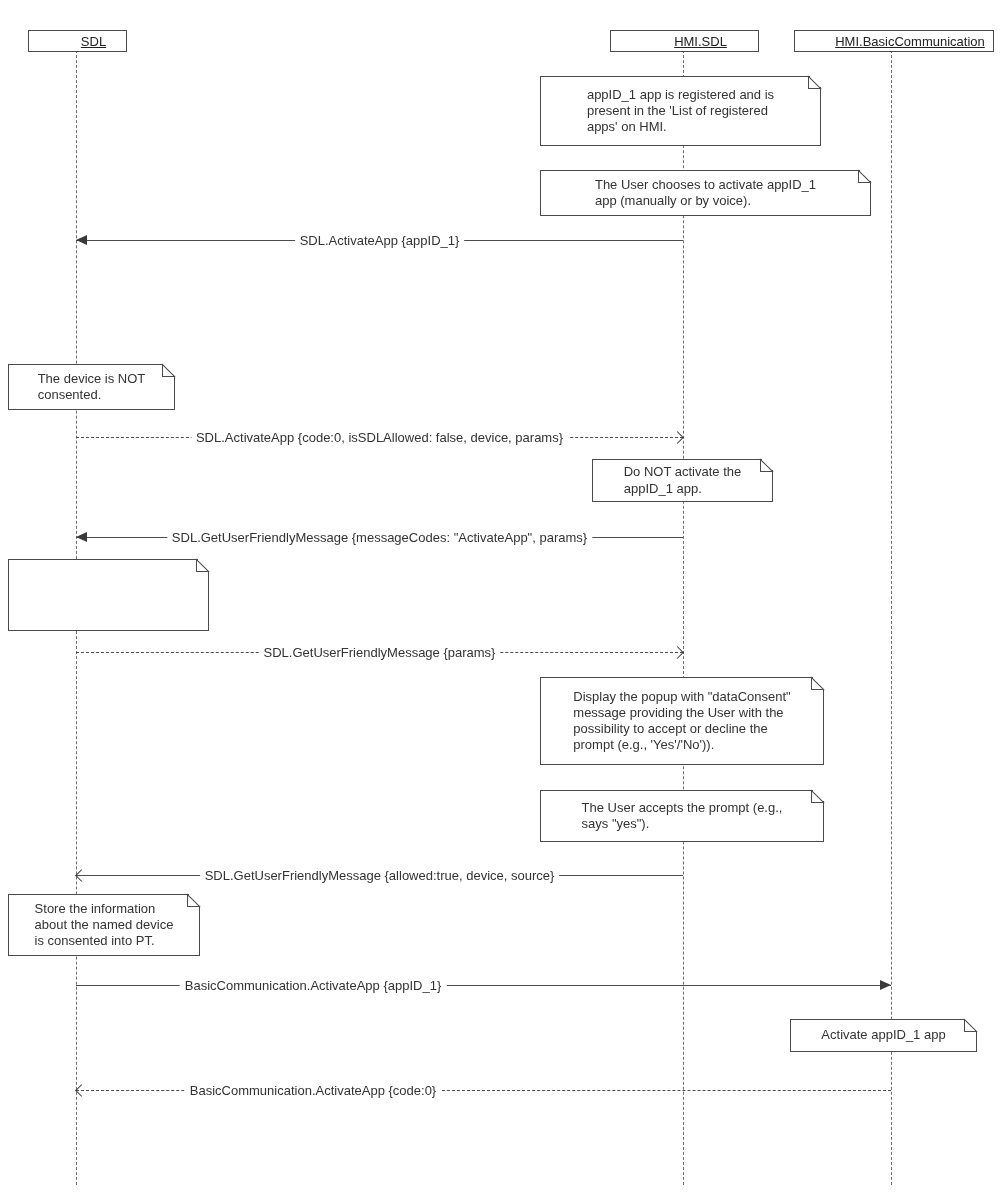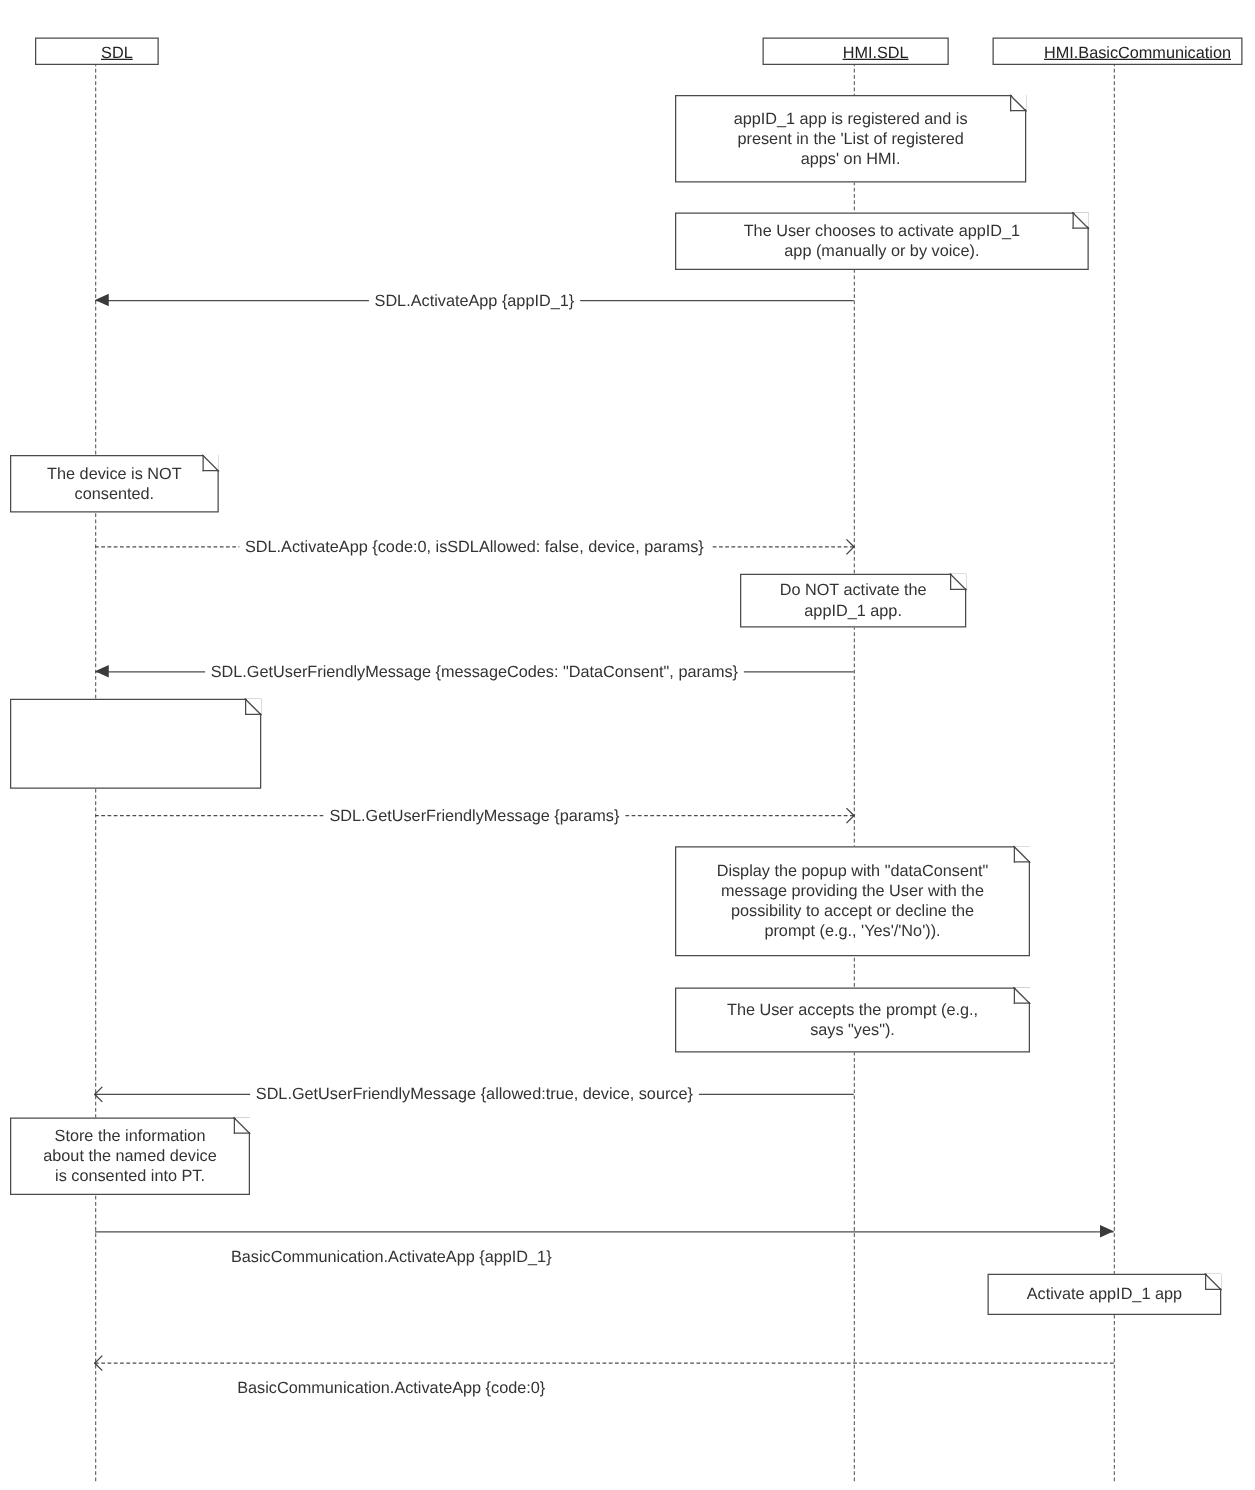--- a/index.html
+++ b/index.html
@@ -27,21 +27,21 @@
     display:flex;align-items:center;justify-content:center;
     z-index:2;
   }
   .plabel{text-decoration:underline;color:#222222;white-space:nowrap;margin-left:32px;}
 
   
   .note{
     position:absolute;box-sizing:border-box;
     border:1px solid #4a4a4a;background:#ffffff;
     display:flex;align-items:center;justify-content:center;
-    text-align:center;padding:3px 8px;
+    padding:3px 8px;
     z-index:2;line-height:1.25;
   }
   .note-text{white-space:pre-line;}
   .fold{
     position:absolute;top:-1px;right:-1px;width:13px;height:13px;
     border-left:1px solid #4a4a4a;border-bottom:1px solid #4a4a4a;
     box-sizing:border-box;
   }
   .fold::before{
     content:"";position:absolute;top:0;left:0;right:0;bottom:0;
@@ -74,21 +74,21 @@
   }
   .arrow.open-left{
     left:1px;top:6px;width:8px;height:8px;
     border-top:1px solid #3a3a3a;border-right:1px solid #3a3a3a;
     transform:rotate(-135deg);
   }
   .msg-label{
     position:absolute;left:50%;top:10px;transform:translate(-50%,-50%);
     background:#ffffff;padding:0 5px;white-space:nowrap;color:#333333;
   }
-  .msg-label.off-center{left:237px;margin-top:20px;}
+  .msg-label.off-center{left:237px;}
 </style>
 </head>
 <body>
 
 <div id="canvas">
 
   <div class="lifeline" style="left:76px"></div>
   <div class="lifeline" style="left:683px"></div>
   <div class="lifeline" style="left:891px"></div>
 
@@ -166,21 +166,21 @@
 
   <div class="message" style="left:76px;top:427px;width:607px">
     <div class="msg-line dashed"></div>
     <div class="arrow open-right"></div>
     <span class="msg-label">SDL.ActivateApp {code:0, isSDLAllowed: false, device, params}</span>
   </div>
 
   <div class="message" style="left:76px;top:527px;width:607px">
     <div class="msg-line solid"></div>
     <div class="arrow filled-left"></div>
-    <span class="msg-label">SDL.GetUserFriendlyMessage {messageCodes: "DataConsent", params}</span>
+    <span class="msg-label">SDL.GetUserFriendlyMessage {messageCodes: "ActivateApp", params}</span>
   </div>
 
   <div class="message" style="left:76px;top:642px;width:607px">
     <div class="msg-line dashed"></div>
     <div class="arrow open-right"></div>
     <span class="msg-label">SDL.GetUserFriendlyMessage {params}</span>
   </div>
 
   <div class="message" style="left:76px;top:865px;width:607px">
     <div class="msg-line solid"></div>

